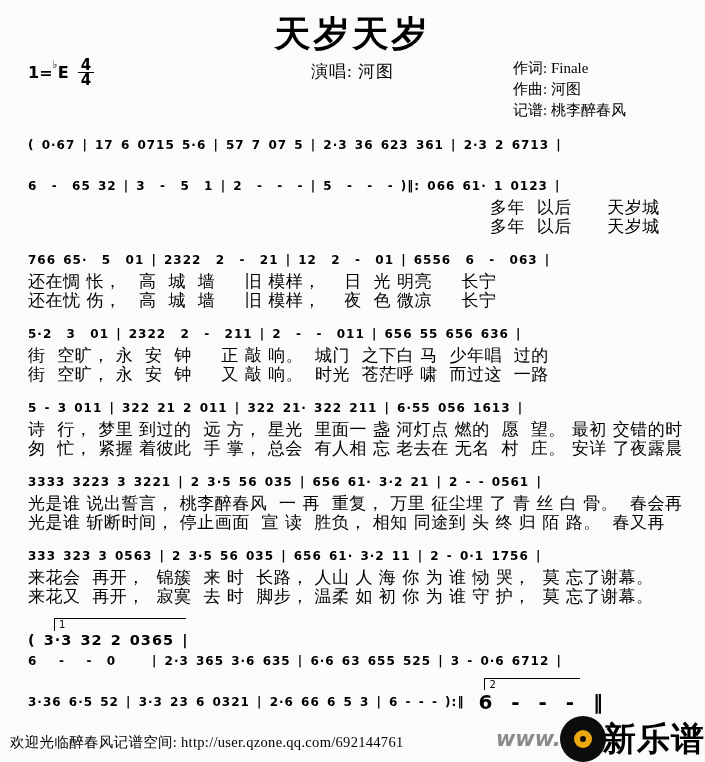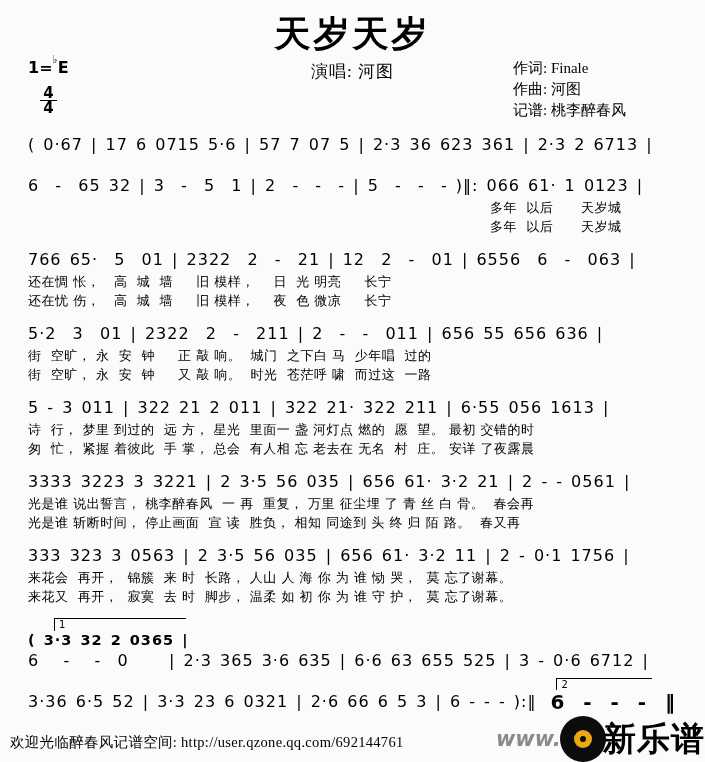--- a/index.html
+++ b/index.html
@@ -19,35 +19,35 @@
   .performer{
     position:absolute;top:60px;left:0;right:0;text-align:center;
     font-family:"Liberation Serif",serif;font-size:17px;letter-spacing:1px;
   }
   .credits{
     position:absolute;top:58px;left:513px;
     font-family:Liberation Serif, serif;font-size:15px;line-height:21px;
   }
   .keysig{
     position:absolute;top:58px;left:28px;
-    font-size:16px;font-weight:bold;display:flex;align-items:center;gap:9px;flex-direction:column;
+    font-size:16px;font-weight:bold;display:flex;align-items:center;gap:9px;
   }
   .keysig .flat{font-size:11px;vertical-align:top;position:relative;top:-5px;}
   .time{display:inline-block;text-align:center;font-size:15px;line-height:14px;}
   .time .top{display:block;border-bottom:1.5px solid #000;padding:0 3px;}
   .time .bot{display:block;padding:0 3px;}
 
   
   .score{position:absolute;top:133px;left:28px;width:669px;}
   .notation{
-    font-weight:normal;font-size:16px;letter-spacing:1px;word-spacing:2px;
+    font-weight:bold;font-size:12px;letter-spacing:1px;word-spacing:2px;
     white-space:pre;height:24px;line-height:24px;
   }
   .lyr{
-    font-size:13px;letter-spacing:0.5px;white-space:pre;
+    font-size:17px;letter-spacing:0.5px;white-space:pre;
     height:19px;line-height:19px;
   }
   .sys{margin-bottom:12px;}
   .sys.first{margin-bottom:17px;}
   .lyr-indent{padding-left:462px;}
 
   .volta{
     margin-left:26px;width:132px;height:13px;
     border-top:1.2px solid #000;border-left:1.2px solid #000;
     font-size:10px;line-height:12px;padding-left:4px;box-sizing:border-box;

